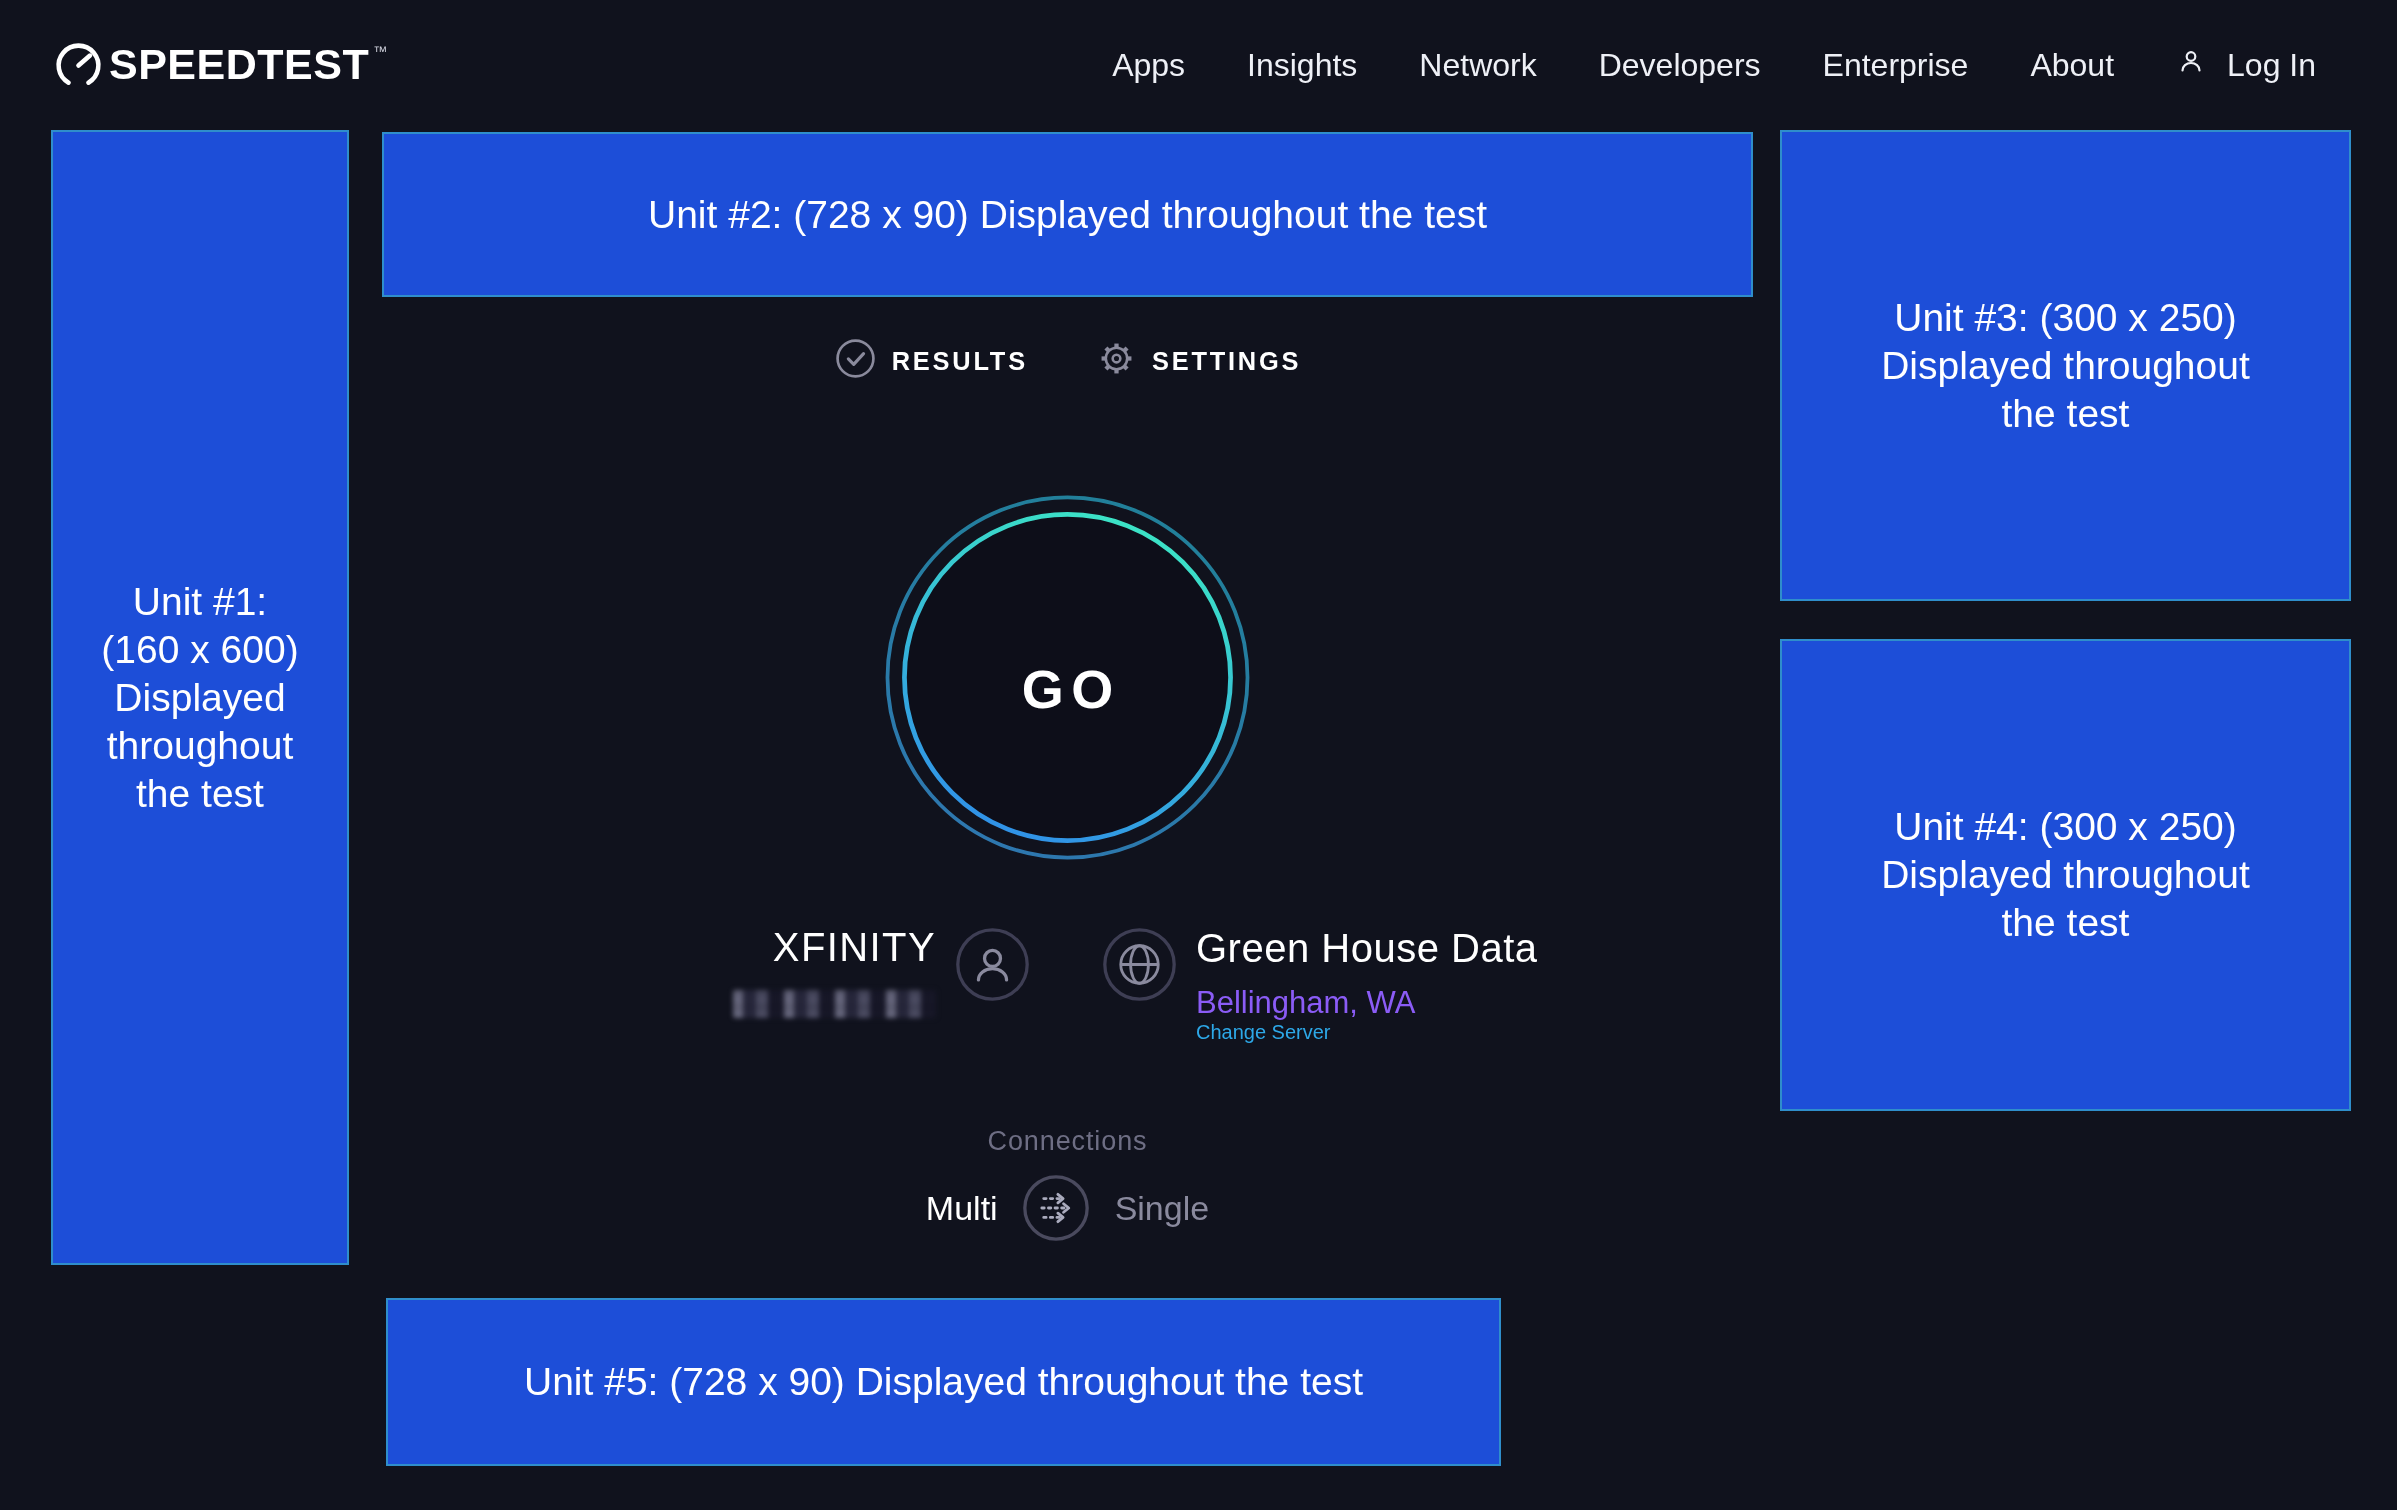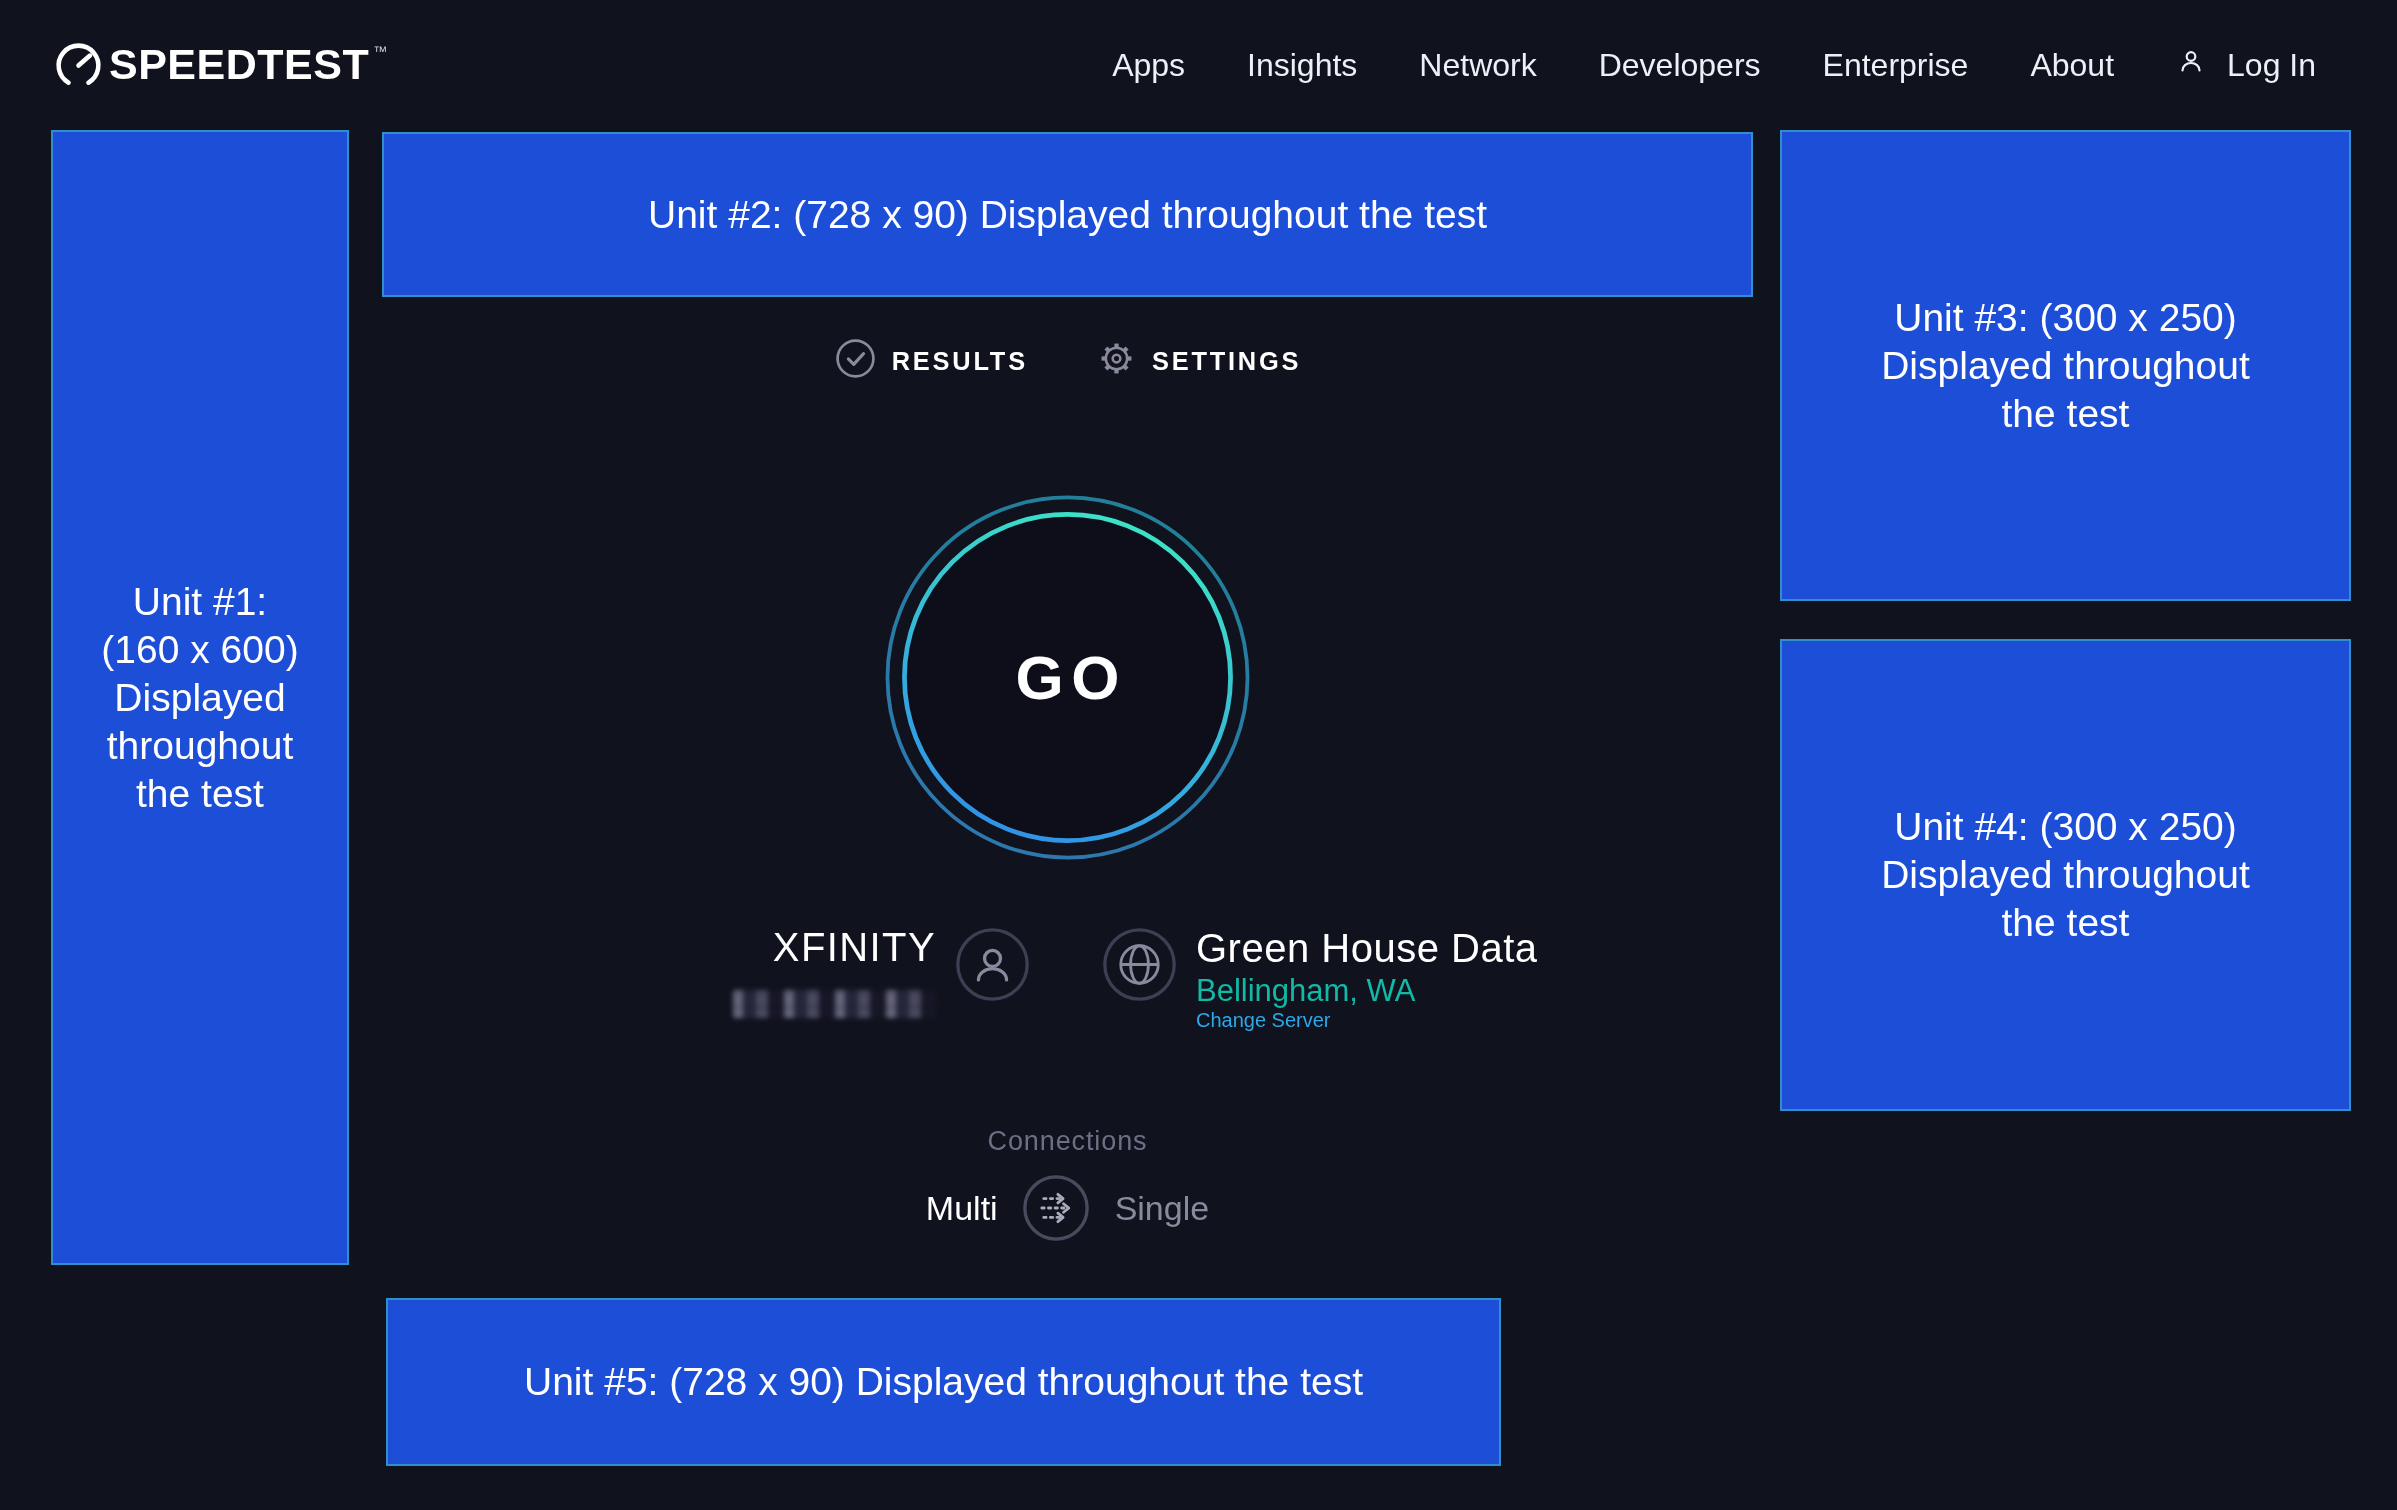--- a/index.html
+++ b/index.html
@@ -37,23 +37,23 @@
   #ad5 { left:386px;  top:1298px; width:1115px; height:168px; }
 
   
   .tabs { position:absolute; top:337px; left:382px; width:1371px; display:flex; justify-content:center; align-items:center; gap:68px; }
   .tab { display:flex; align-items:center; gap:15px; font-size:25.4px; font-weight:700; letter-spacing:2.8px; color:#ffffff; cursor:pointer; }
 
   
   .go { position:absolute; left:879px; top:489px; width:377px; height:377px; cursor:pointer; border-radius:50%; }
   .go svg { position:absolute; top:0; left:0; }
   .go-label {
-    position:absolute; top:0; left:0; width:377px; height:377px;
+    position:absolute; top:11px; left:0; width:377px; height:377px;
     display:flex; align-items:center; justify-content:center;
-    font-size:62px; font-weight:600; letter-spacing:7.5px; text-indent:7.5px; color:#ffffff;
+    font-size:54px; font-weight:600; letter-spacing:7.5px; text-indent:7.5px; color:#ffffff;
   }
 
   
   .isp-block { position:absolute; top:927px; right:1461px; text-align:right; }
   .isp-name { font-size:40px; font-weight:500; letter-spacing:1.4px; line-height:41px; }
   .redacted {
     width:203px; height:28px; margin:21.7px 0 0 auto; border-radius:1.9px;
     background:
       repeating-linear-gradient(90deg,
         rgba(150,150,175,0.55) 0 10.4px,
@@ -63,21 +63,21 @@
       repeating-linear-gradient(0deg,
         rgba(70,70,95,0.5) 0 7.5px,
         rgba(30,30,48,0.6) 7.5px 15px);
     filter: blur(2.4px);
   }
   .icon-circle { position:absolute; width:75px; height:75px; }
   .person-circle { left:955px; top:927px; }
   .globe-circle  { left:1102px; top:927px; }
   .server-block { position:absolute; left:1196px; top:927px; }
   .server-name { font-size:40px; font-weight:500; line-height:43px; letter-spacing:0.5px; }
-  .server-loc  { font-size:31px; color:#14b8a6; margin-top:3px; }
+  .server-loc  { font-size:31px; color:#8b5cf6; margin-top:15px; }
   .change-server { display:inline-block; font-size:20px; color:#2da8e8; margin-top:0; cursor:pointer; }
 
   
   .connections-label { position:absolute; top:1126px; left:382px; width:1371px; text-align:center; font-size:27px; letter-spacing:0.9px; color:#6e6e84; }
   .conn-row { position:absolute; top:1174px; left:382px; width:1371px; height:68px; display:flex; align-items:center; justify-content:center; gap:24.5px; }
   .conn-option { font-size:34px; cursor:pointer; }
   .conn-active { color:#ffffff; }
   .conn-inactive { color:#8a8a9e; }
   .toggle-circle { width:68px; height:68px; cursor:pointer; }
 </style>

